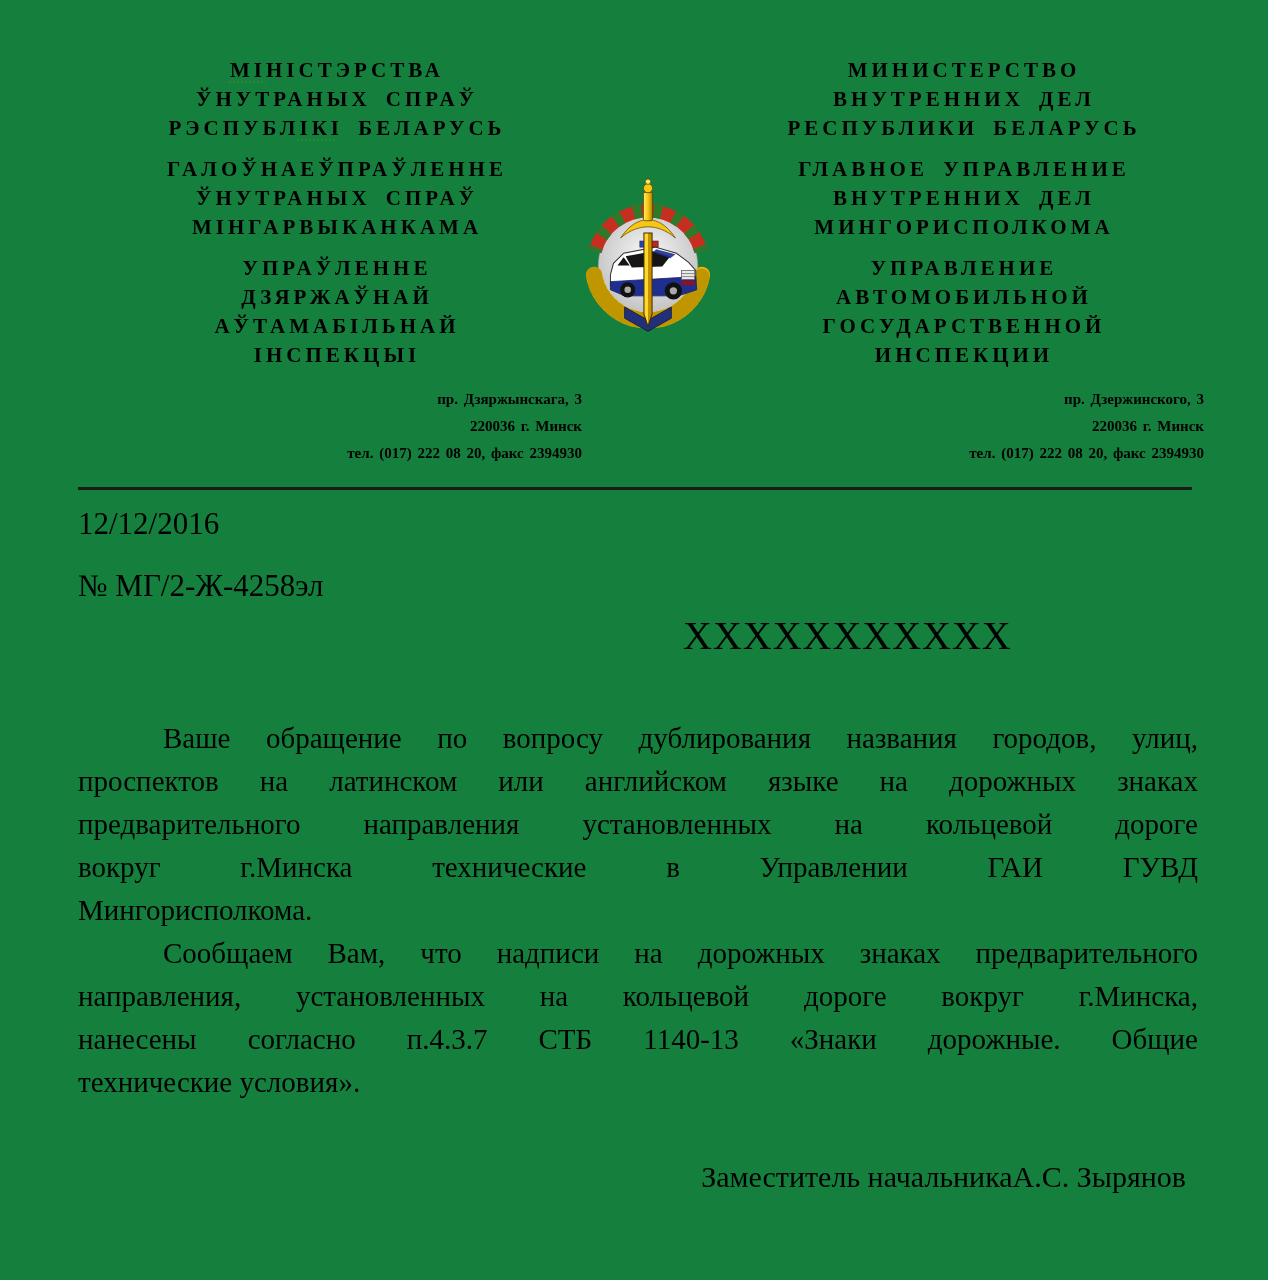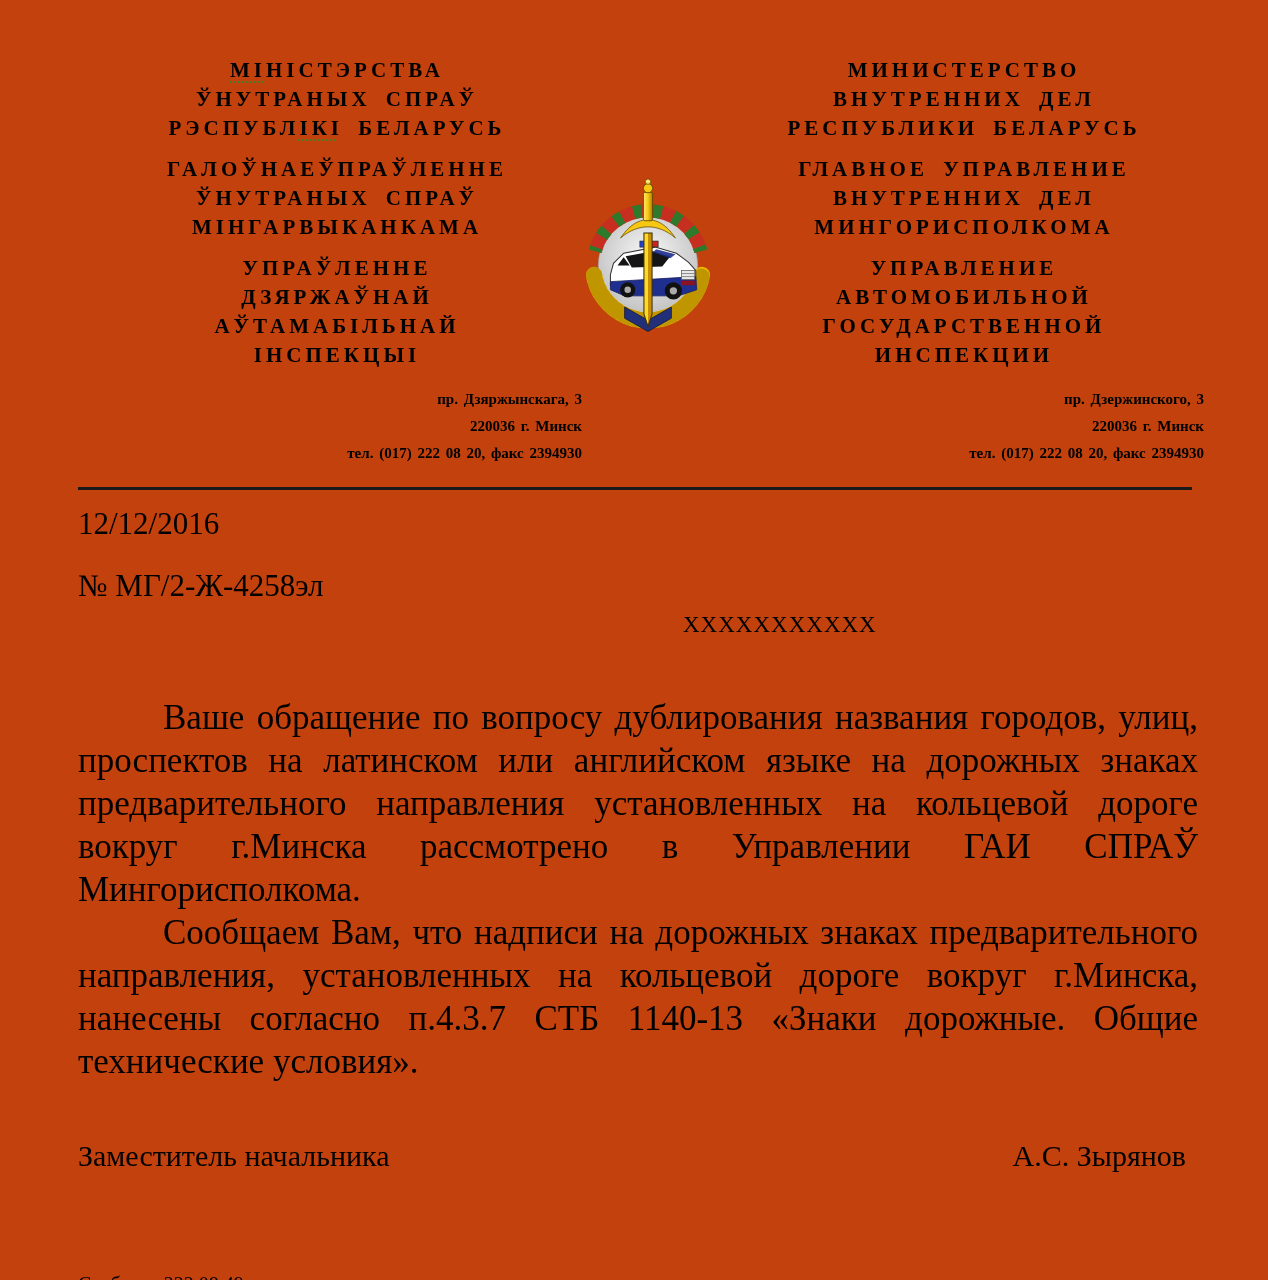--- a/index.html
+++ b/index.html
@@ -1,19 +1,19 @@
 <!DOCTYPE html>
 <html><head>
 <meta charset="utf-8">
 <style>
   * { box-sizing: border-box; }
   html, body { margin: 0; padding: 0; background: #ffffff; }
   .page {
     width: 1268px; height: 1280px; position: relative; overflow: hidden;
-    background: #c2410c; color: #000000;
+    background: #15803d; color: #000000;
     font-family: "Liberation Serif", "DejaVu Serif", serif;
   }
   
   .letterhead { display: flex; align-items: flex-start; padding-top: 56px; }
   .lh-col { text-align: center; }
   .lh-col.left  { width: 490px; margin-left: 92px; }
   .lh-col.right { width: 480px; margin-left: 10px; }
   .lh-emblem { width: 132px; flex: none; margin-top: 116px; }
   .lh-group { margin-bottom: 12px; }
   .lh-group.addr { margin-top: 16px; margin-bottom: 0; }
@@ -25,29 +25,29 @@
   .squiggle { position: absolute; height: 4px; opacity: .85;
     background-image: radial-gradient(circle at 2px 2px, #2e8b2e 1.2px, transparent 1.5px);
     background-size: 4px 4px; }
   #sq1 { left: 228px; top: 80px;  width: 38px; }
   #sq2 { left: 296px; top: 138px; width: 40px; }
   
   .divider { margin: 20px 76px 0 78px; border: none; border-top: 3px solid #1a1a1a; }
   
   .ref-row { margin: 16px 0 0 78px; font-size: 31px; display: flex; gap: 26px; flex-direction: column; }
   
-  .addressee { margin-top: 8px; padding-left: 683px; font-size: 23px; letter-spacing: 1px; }
+  .addressee { margin-top: 8px; padding-left: 683px; font-size: 40px; letter-spacing: 1px; }
   
-  .body { margin: 58px 70px 16px 78px; font-size: 35px; }
+  .body { margin: 58px 70px 16px 78px; font-size: 29px; }
   .bline { line-height: 43px; text-align: justify; text-align-last: justify; }
   .para .bline:last-child { text-align-last: left; }
   .bline.first { text-indent: 85px; }
   
   .signature { margin: 56px 82px 0 78px; display: flex;
-               justify-content: space-between; font-size: 30px; }
+               justify-content: flex-end; font-size: 30px; }
   
   .footer { margin: 100px 5px 0 78px; font-size: 20px; }
 </style>
 </head>
 <body>
 
 <div class="page">
 
   <div class="letterhead">
 
@@ -161,21 +161,21 @@
     <span>№ МГ/2-Ж-4258эл</span>
   </div>
 
   <div class="addressee">ХХХХХХХХХХХ</div>
 
   <div class="body">
     <div class="para">
       <div class="bline first">Ваше обращение по вопросу дублирования названия городов, улиц,</div>
       <div class="bline">проспектов на латинском или английском языке на дорожных знаках</div>
       <div class="bline">предварительного направления установленных на кольцевой дороге</div>
-      <div class="bline">вокруг г.Минска рассмотрено в Управлении ГАИ СПРАЎ</div>
+      <div class="bline">вокруг г.Минска технические в Управлении ГАИ ГУВД</div>
       <div class="bline">Мингорисполкома.</div>
     </div>
     <div class="para">
       <div class="bline first">Сообщаем Вам, что надписи на дорожных знаках предварительного</div>
       <div class="bline">направления, установленных на кольцевой дороге вокруг г.Минска,</div>
       <div class="bline">нанесены согласно п.4.3.7 СТБ 1140-13 «Знаки дорожные. Общие</div>
       <div class="bline">технические условия».</div>
     </div>
   </div>
 

